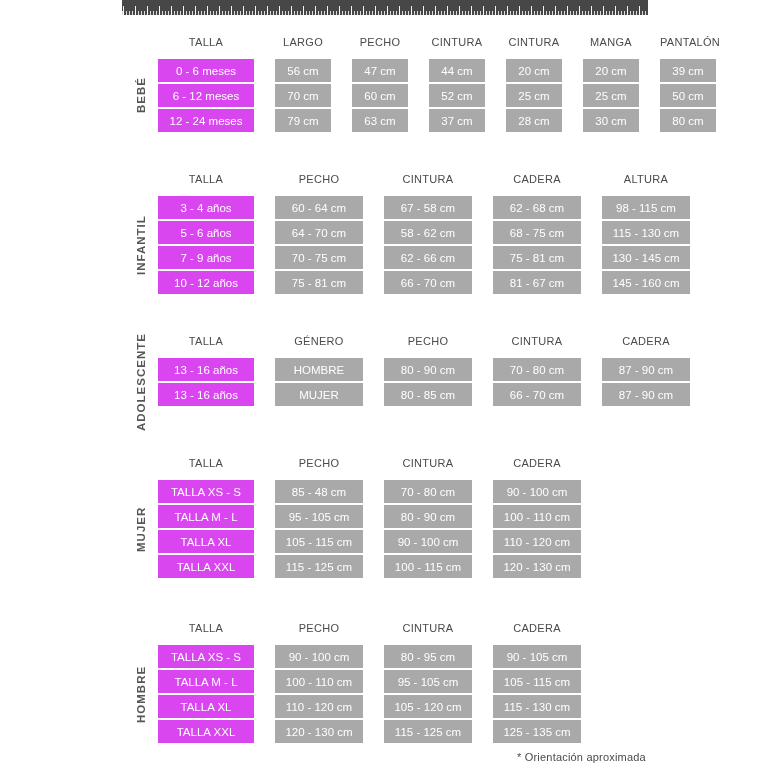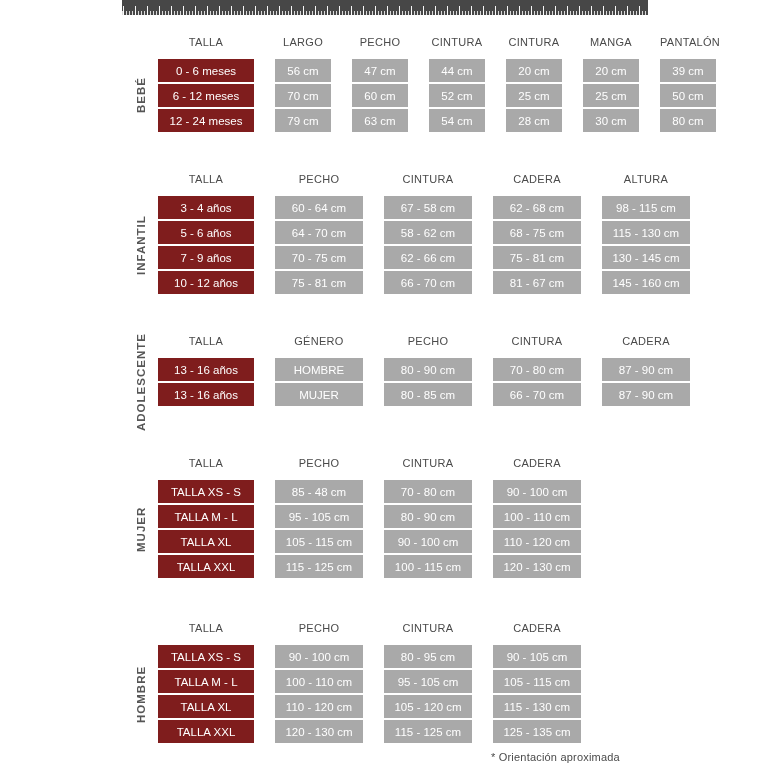--- a/index.html
+++ b/index.html
@@ -45,25 +45,25 @@
   .cols4 { grid-template-columns:96px repeat(3, 88px); }
 
   .hcell {
     text-align:center; font-size:11px; letter-spacing:.3px;
     color:#4a4a4a; white-space:nowrap;
   }
   .cell {
     display:flex; align-items:center; justify-content:center;
     font-size:11.5px; color:#ffffff; white-space:nowrap;
   }
-  .cell.dark  { background:#7f1d1d; }
+  .cell.dark  { background:#d946ef; }
   .cell.light { background:#a9a9a9; }
 
   .footnote {
-    position:absolute; top:751px; left:491px;
+    position:absolute; top:751px; left:517px;
     font-size:11px; color:#4a4a4a; letter-spacing:.2px;
   }
 </style>
 </head>
 <body>
 
 <div class="page">
 
   <div class="ruler"></div>
 
@@ -89,21 +89,21 @@
         <div class="cell dark">6 - 12 meses</div>
         <div class="cell light">70 cm</div>
         <div class="cell light">60 cm</div>
         <div class="cell light">52 cm</div>
         <div class="cell light">25 cm</div>
         <div class="cell light">25 cm</div>
         <div class="cell light">50 cm</div>
         <div class="cell dark">12 - 24 meses</div>
         <div class="cell light">79 cm</div>
         <div class="cell light">63 cm</div>
-        <div class="cell light">54 cm</div>
+        <div class="cell light">37 cm</div>
         <div class="cell light">28 cm</div>
         <div class="cell light">30 cm</div>
         <div class="cell light">80 cm</div>
       </div>
   </section>
 
   <section class="size-section s2">
     <span class="vlabel">INFANTIL</span>
     <div class="ghead cols5">
         <div class="hcell">TALLA</div>

